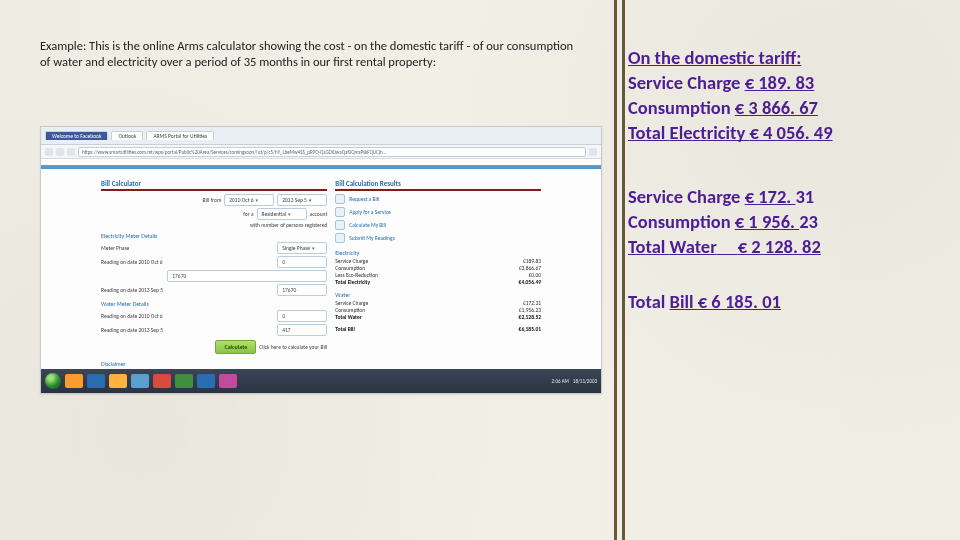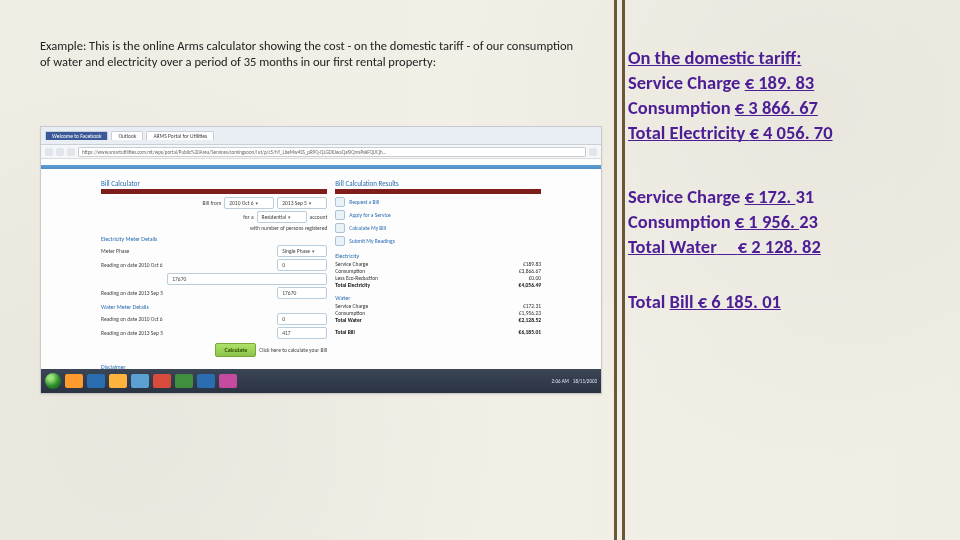--- a/index.html
+++ b/index.html
@@ -34,21 +34,21 @@
                      padding:1px 3px; font-size:5px; color:#666; white-space:nowrap;
                      overflow:hidden; }
   .shot .addr .nav { width:8px; height:8px; border-radius:2px; background:#dfe5eb; }
 
   .page { position:absolute; left:60px; right:60px; top:52px; bottom:54px;
           display:flex; gap:8px; }
   .page .ribbon { position:absolute; left:-60px; top:-14px; right:-60px; height:4px;
                   background:linear-gradient(#5ea0d6,#4f8ec6); }
   .form { flex:1.1; }
   .results { flex:1; font-size:5.5px; }
-  .h { color:#2a6db0; font-size:7px; font-weight:400; border-bottom:5px solid #7f1d1d;
+  .h { color:#2a6db0; font-size:7px; font-weight:700; border-bottom:2px solid #7f1d1d;
        padding-bottom:1px; margin-bottom:3px; }
   .row { display:flex; align-items:center; gap:3px; margin:2px 0;justify-content:flex-end; }
   .row .lbl { font-size:5.5px; color:#444; }
   .inp { background:#fff; border:1px solid #b9cddd; border-radius:2px;
          font-size:5.5px; padding:2px 4px; min-width:50px; }
   .inpL { width:160px; }
   .dd  { display:flex; align-items:center; gap:2px; }
   .dd::after { content:"▾"; font-size:5px; color:#666; }
   .sub { color:#2a6db0; font-size:5.8px; margin-top:4px; }
   .btn { display:inline-block; background:linear-gradient(#aee26a,#8bc34a);
@@ -227,21 +227,21 @@
       <span>2:06 AM</span>
       <span>18/11/2003</span>
     </span>
   </div>
 </div>
 
 <div class="right">
   <p><span class="b u">On the domestic tariff:</span></p>
   <p><span class="b">Service Charge  </span><span class="b u">€ 189. 83</span></p>
   <p><span class="b">  Consumption  </span><span class="b u">€ 3 866. 67</span></p>
-  <p><span class="b u"> Total </span><span class="b u">Electricity </span><span class="b u">€ 4 056. 70</span></p>
+  <p><span class="b u"> Total </span><span class="b u">Electricity </span><span class="b u">€ 4 056. 49</span></p>
 
   <div class="sect2">
     <p><span class="b">Service Charge </span><span class="b u">€ 172. </span><span class="b">31</span></p>
     <p><span class="b">Consumption </span><span class="b u">€ 1 956. </span><span class="b">23</span></p>
     <p><span class="b u">Total </span><span class="b u">Water</span><span class="b u" style="white-space:pre">     </span><span class="b u">€ 2 128. 82</span></p>
   </div>
 
   <div class="sect3">
     <p><span class="b">Total </span><span class="b u">Bill </span><span class="b u">€ 6 185. 01</span></p>
   </div>

